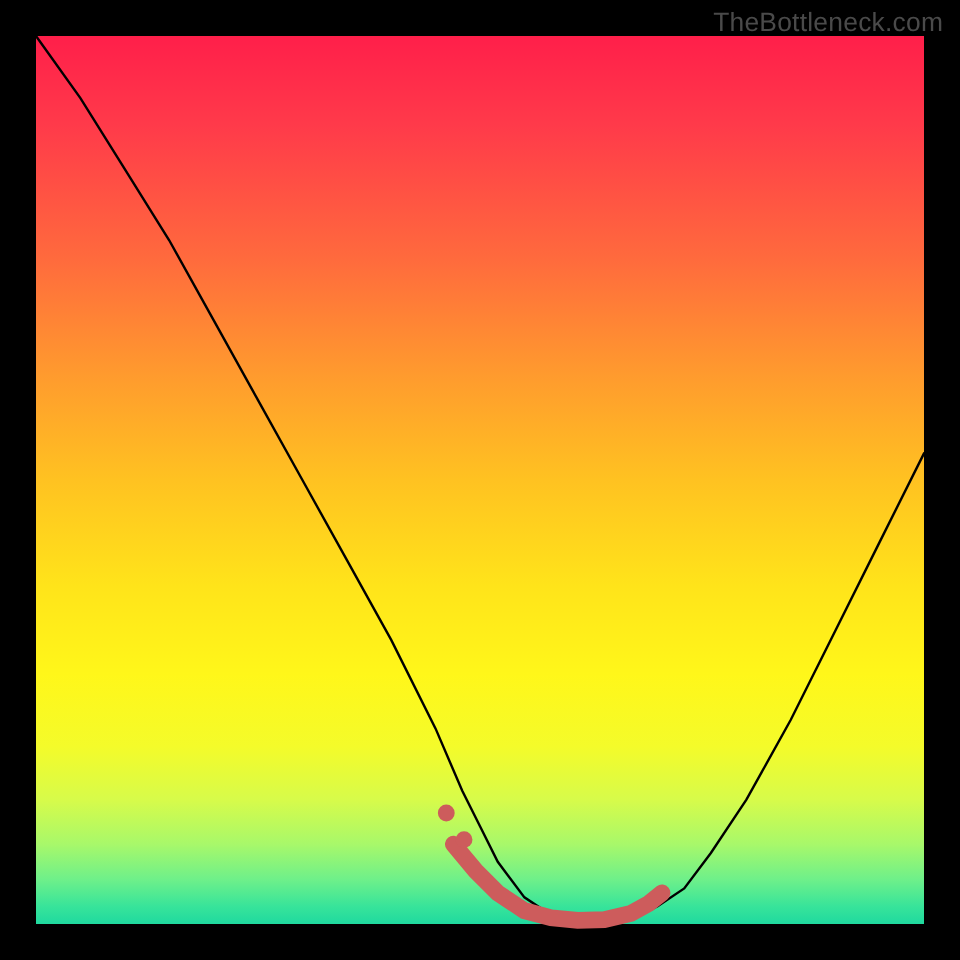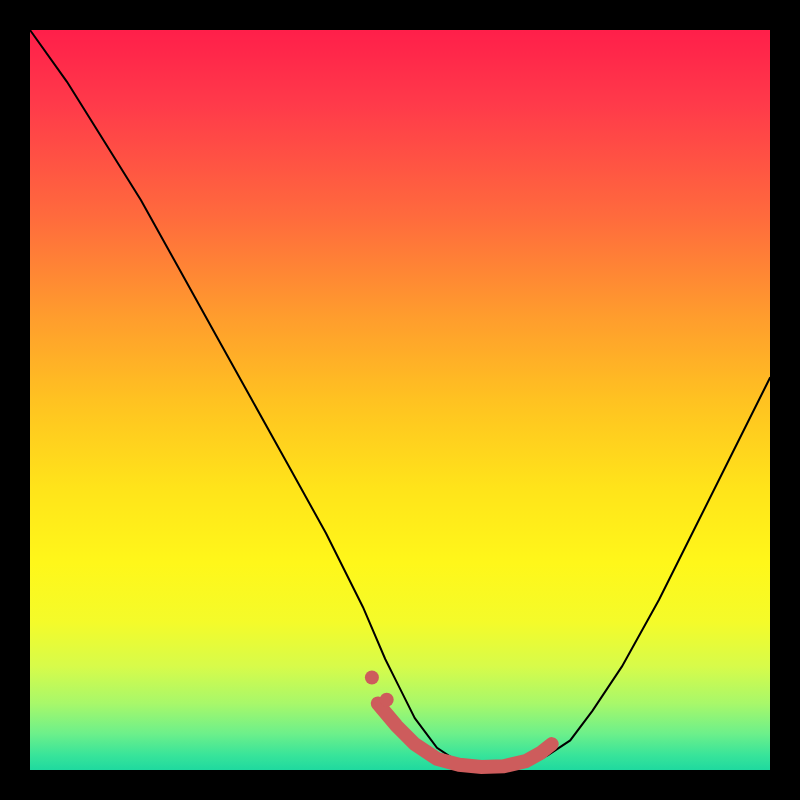--- a/index.html
+++ b/index.html
@@ -57,20 +57,21 @@
     top: 0;
     width: 740px;
     height: 740px;
     overflow: visible;
   }
 </style>
 </head>
 <body>
 
 <div class="frame">
+  <div class="watermark">TheBottleneck.com</div>
 
   <div class="plot-area">
     <svg class="overlay" viewBox="0 0 740 740">
       <path d="M0.0 0.0 L37.0 51.8 L74.0 111.0 L111.0 170.2 L148.0 236.8 L185.0 303.4 L222.0 370.0 L259.0 436.6 L296.0 503.2 L333.0 577.2 L355.2 629.0 L370.0 658.6 L384.8 688.2 L407.0 717.8 L429.2 732.6 L444.0 740.0 L466.2 740.0 L481.0 740.0 L503.2 732.6 L518.0 725.2 L540.2 710.4 L562.4 680.8 L592.0 636.4 L629.0 569.8 L666.0 495.8 L703.0 421.8 L740.0 347.8 " fill="none" stroke-width="2" stroke-linecap="round" stroke="#000000"></path>
       <g>
           <path d="M347.8 673.4 L366.3 695.6 L384.8 714.1 L407.0 728.9 L429.2 734.8 L451.4 737.0 L473.6 736.3 L495.8 731.1 L510.6 723.0 L521.7 714.1 " fill="none" stroke="#cd5c5c" stroke-width="14" stroke-linecap="round"></path>
           <circle cx="341.9" cy="647.5" r="7" fill="#cd5c5c"></circle>
           <circle cx="356.7" cy="669.7" r="7" fill="#cd5c5c"></circle>
         </g>
     </svg>

